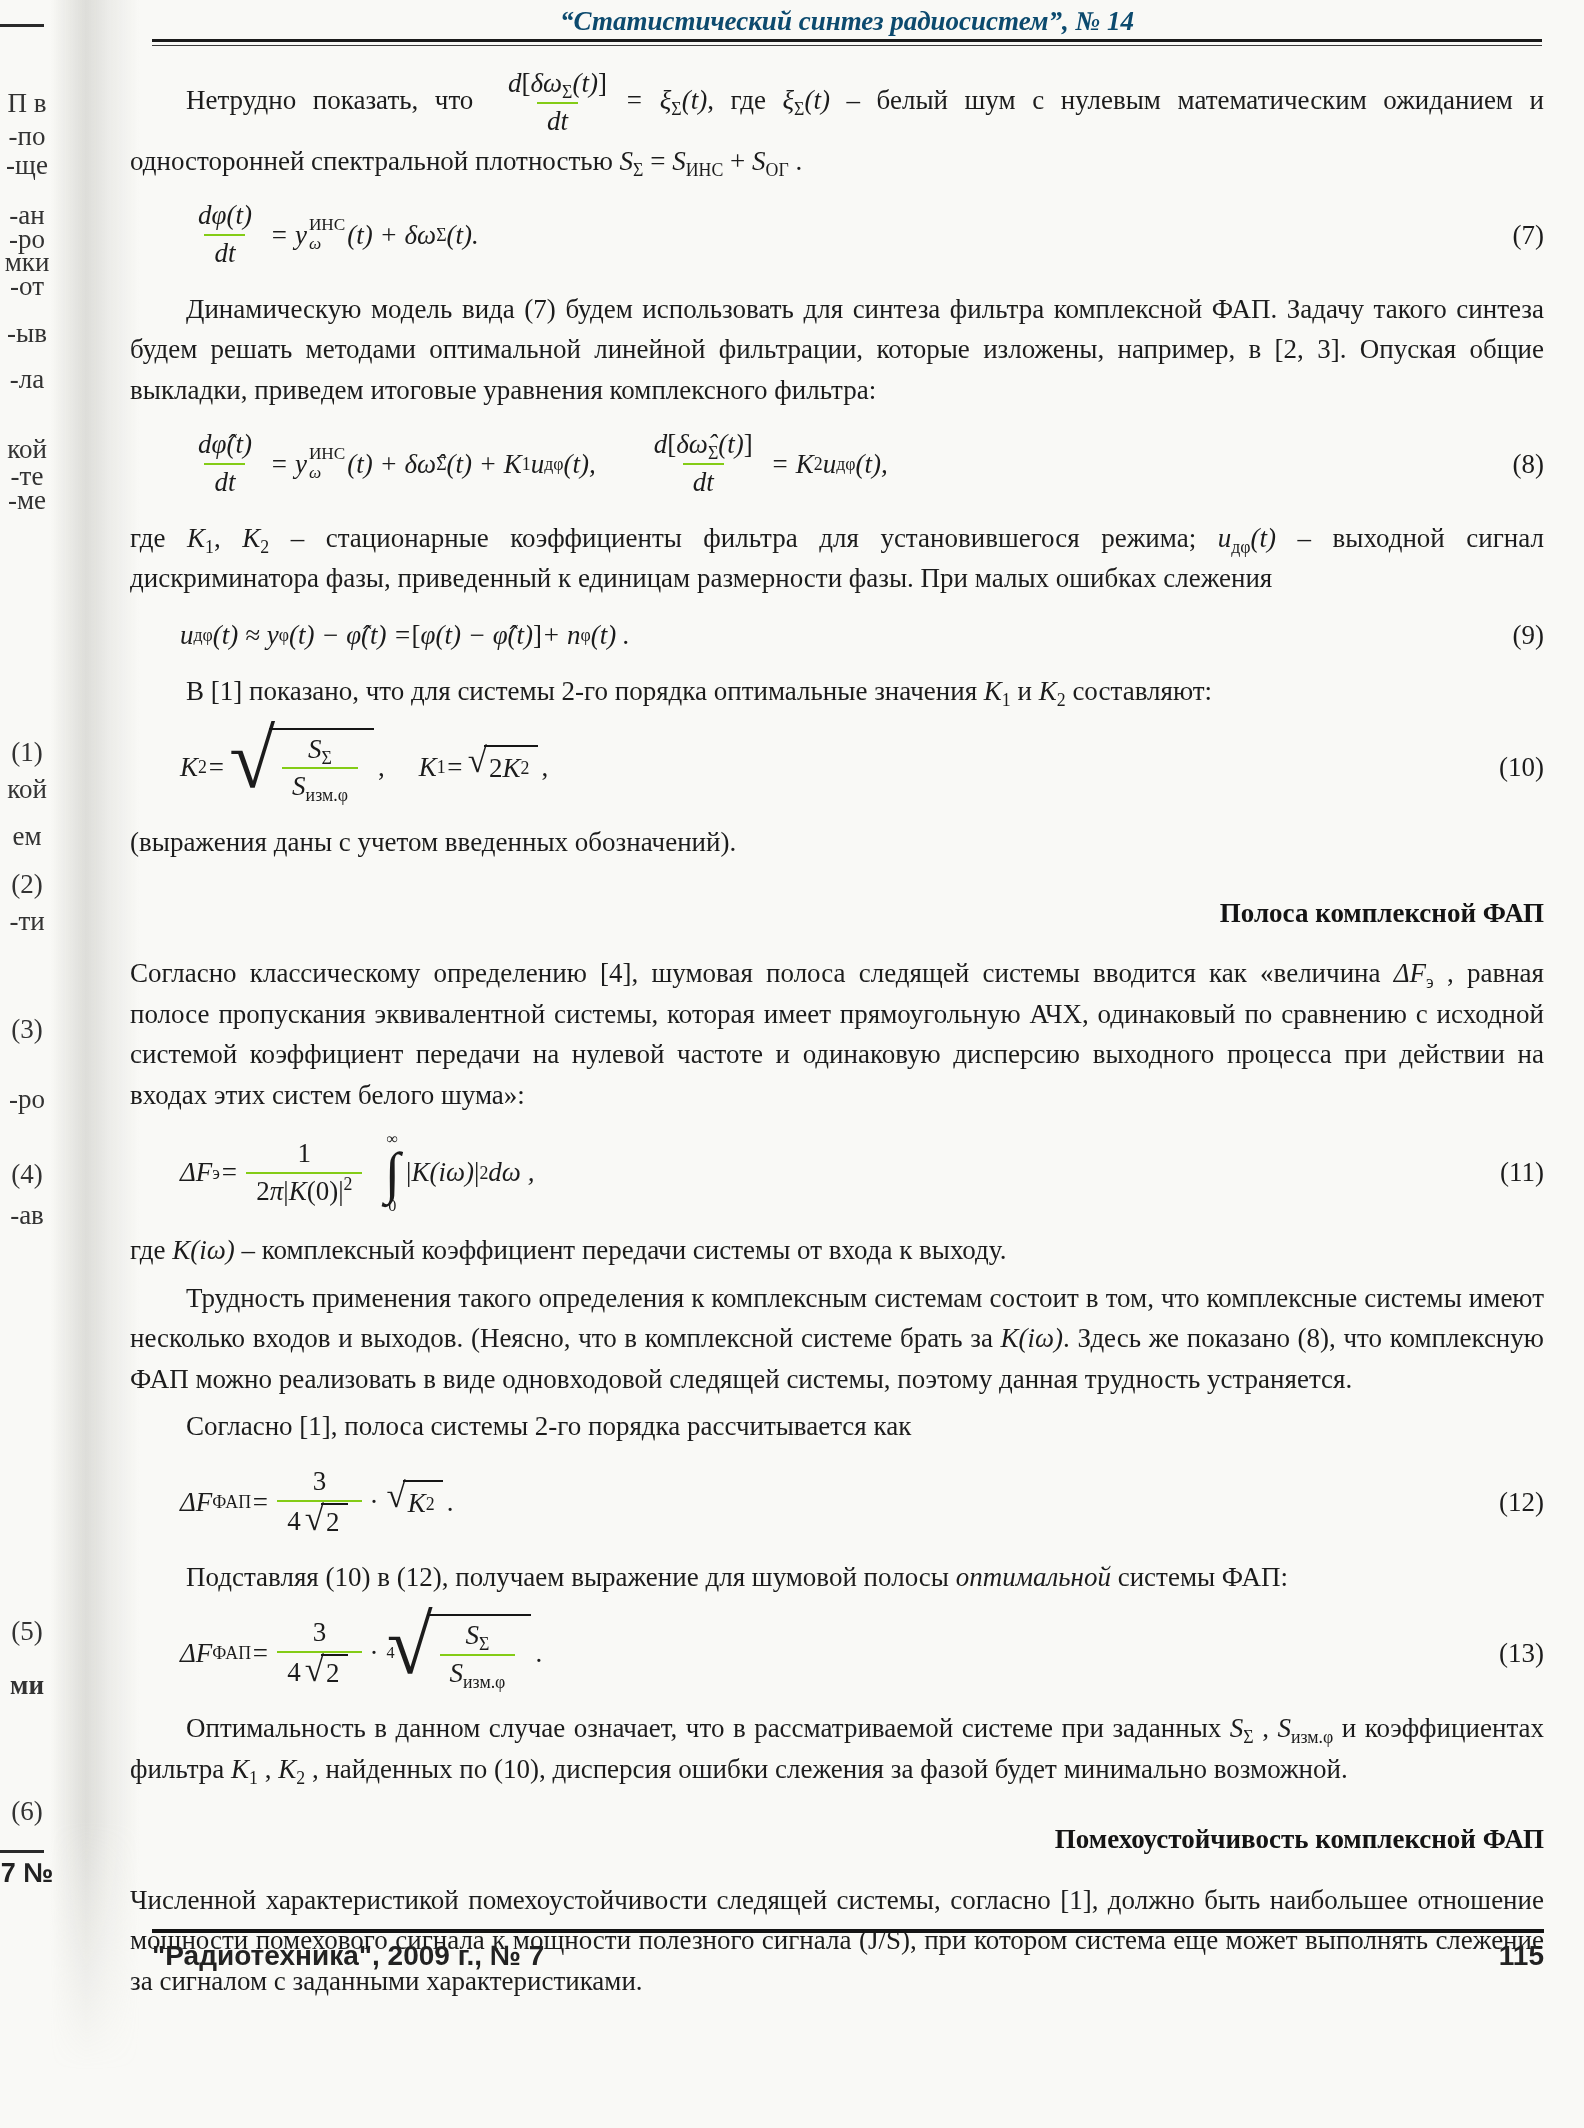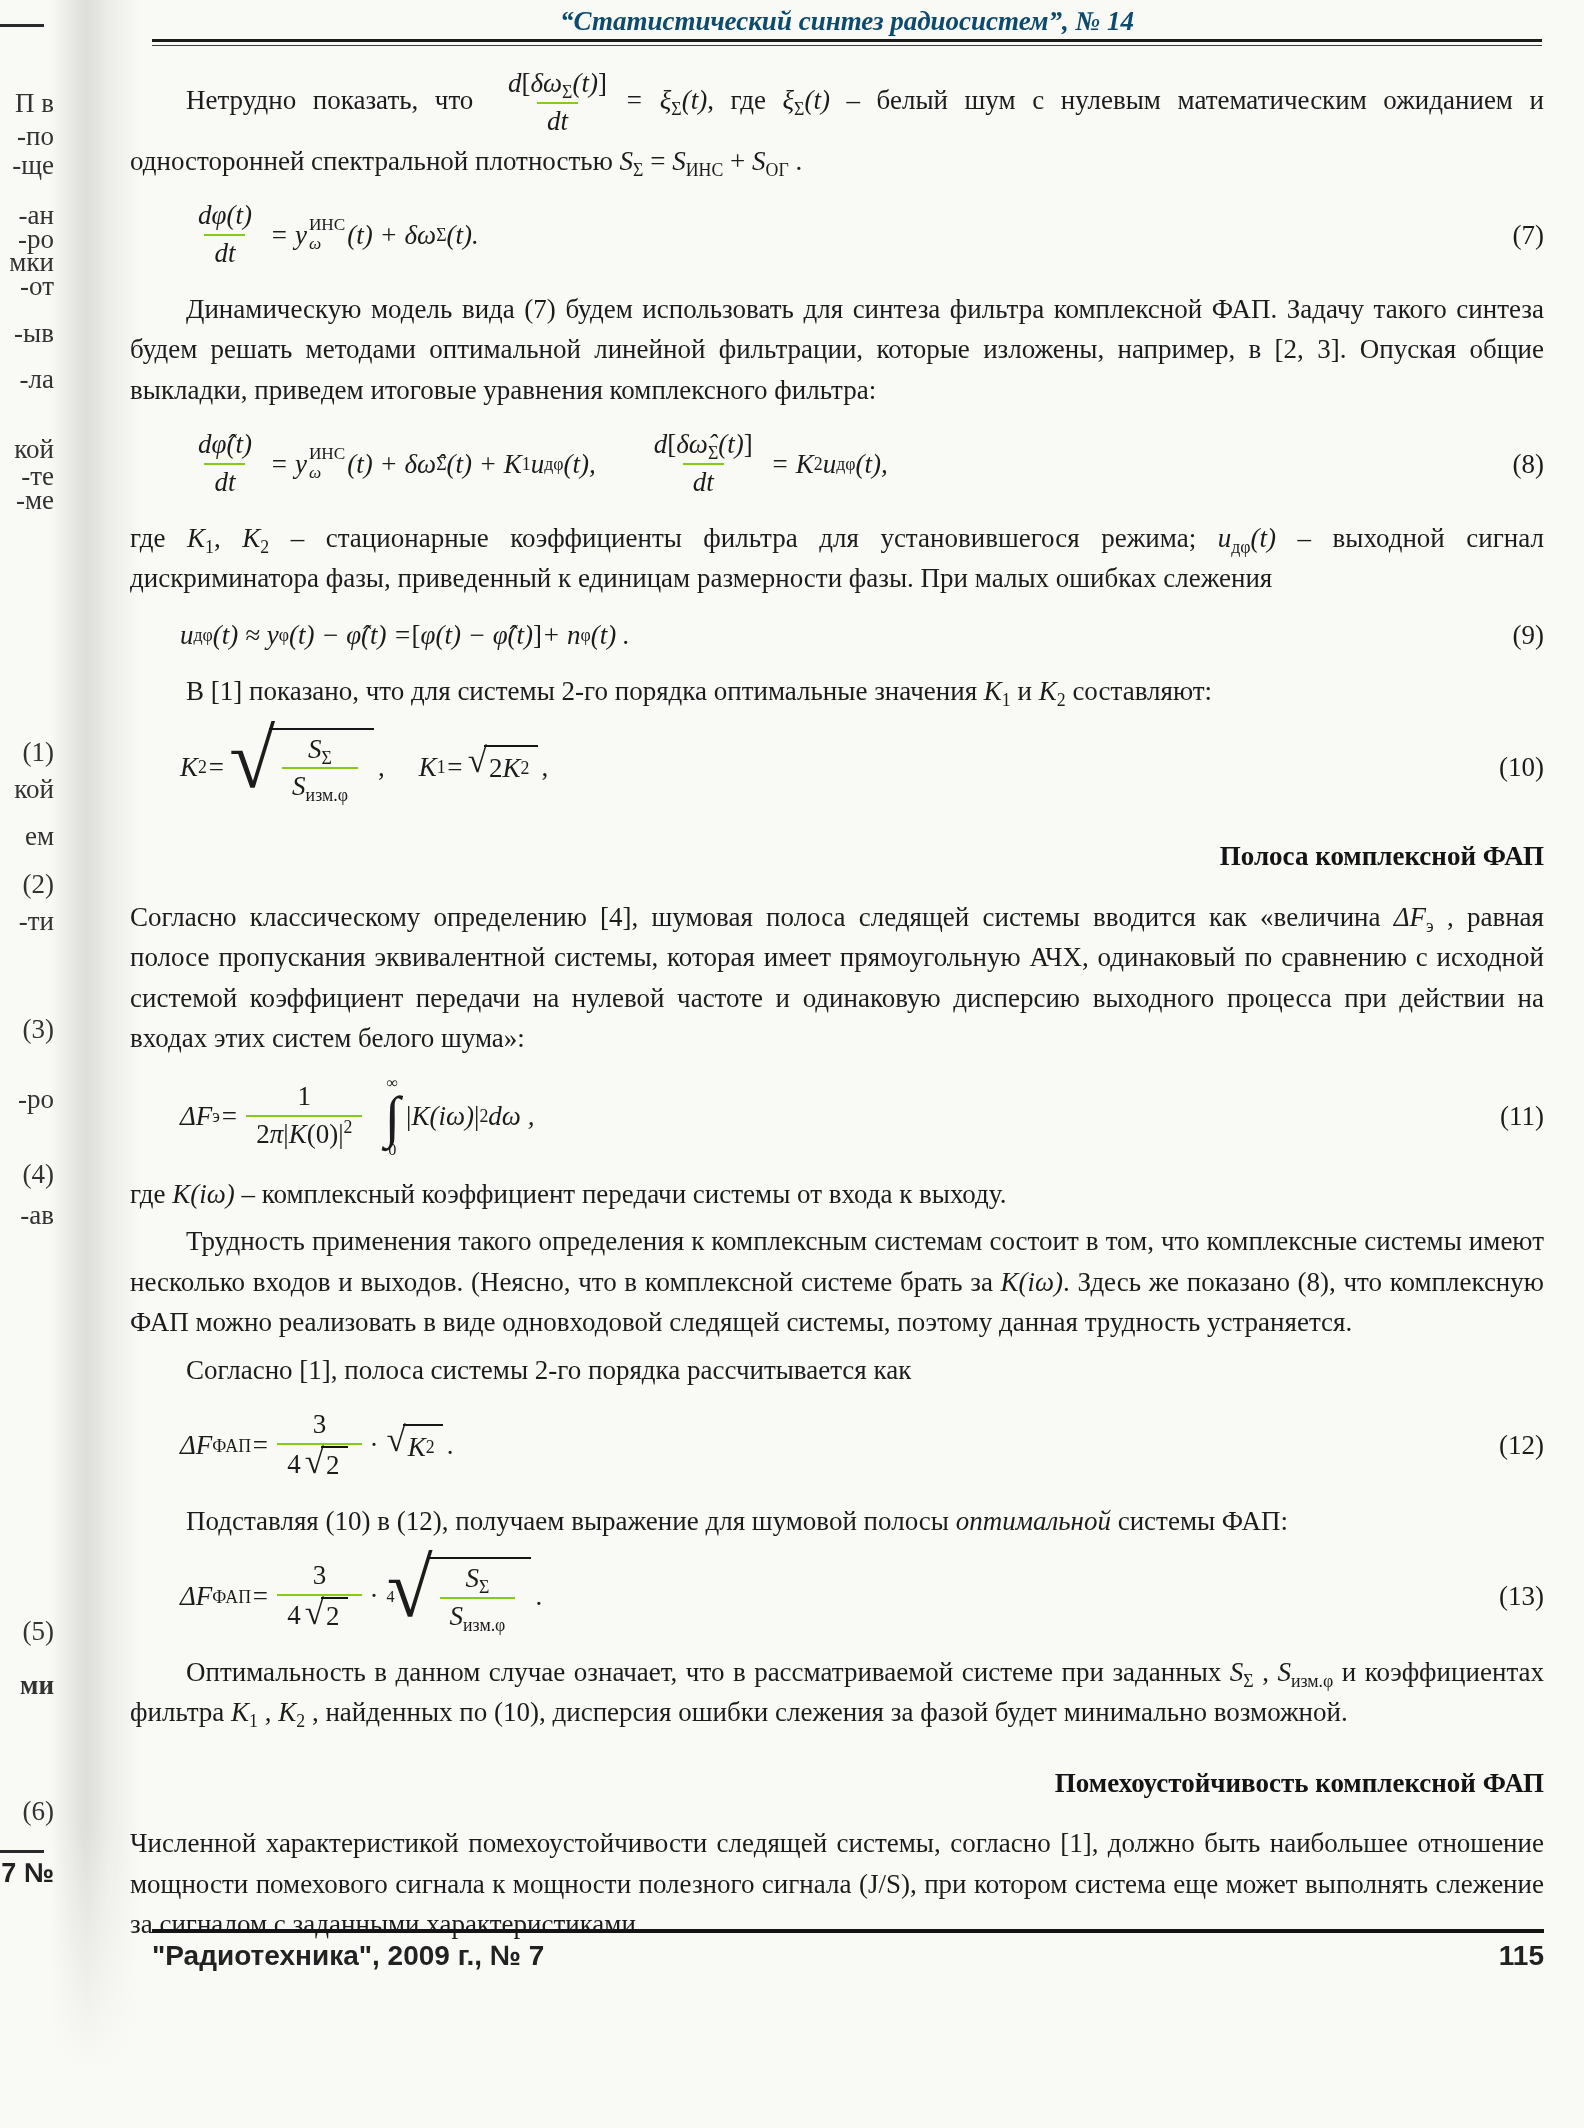--- a/index.html
+++ b/index.html
@@ -11,21 +11,21 @@
   
   .spine{
     position:absolute;left:50px;top:0;width:90px;height:2070px;
     background:linear-gradient(90deg, rgba(170,170,165,0) 0%, rgba(168,168,162,0.34) 40%, rgba(190,190,185,0.22) 65%, rgba(220,220,215,0) 100%);
     -webkit-mask-image:linear-gradient(180deg,#000 88%,transparent 100%);
     mask-image:linear-gradient(180deg,#000 88%,transparent 100%);
   }
   
   .margin-strip{position:absolute;left:0;top:0;width:56px;height:100%;}
   .margin-frag{
-    position:absolute;left:0;width:54px;text-align:right;
+    position:absolute;left:0;width:54px;text-align:center;
     font-size:27px;color:#333;white-space:nowrap;overflow:hidden;direction:rtl;
   }
   .margin-frag.mbold{font-family:"Liberation Sans",sans-serif;font-weight:bold;color:#222;}
   .margin-rule{position:absolute;left:0;width:44px;border-top:3px solid #2a2a2a;}
 
   .header{
     position:absolute;top:6px;left:150px;width:1394px;text-align:center;
     font-size:27px;font-weight:bold;font-style:italic;color:#0c4a6e;
   }
   .toprule{
@@ -215,20 +215,21 @@
           <span class="rbody">
             <span>2</span>
             <span class="m">K</span>
             <sub class="ms">2</sub>
           </span>
         </span>
         <span> ,</span>
       </div>
       <div class="eq-no">(10)</div>
     </div>
+    <p class="para"><span>(выражения даны с учетом введенных обозначений).</span></p>
     <h3 class="sec">Полоса комплексной ФАП</h3>
     <p class="para"><span>Согласно классическому определению [4], шумовая полоса следящей системы вводится как «величина </span><span class="m">ΔF</span><sub class="ms">э</sub><span> , равная полосе пропускания эквивалентной системы, которая имеет прямоугольную АЧХ, одинаковый по сравнению с исходной системой коэффициент передачи на нулевой частоте и одинаковую дисперсию выходного процесса при действии на входах этих систем белого шума»:</span></p>
     <div class="eq">
       <div class="eq-body">
         <span class="m">ΔF</span>
         <sub class="ms">э</sub>
         <span class="m"> = </span>
         <span class="frac">
           <span class="fnum"><span>1</span></span>
           <span class="fden"><span>2</span><span class="m">π</span><span>|</span><span class="m">K</span><span>(0)|</span><sup class="ms">2</sup></span>

